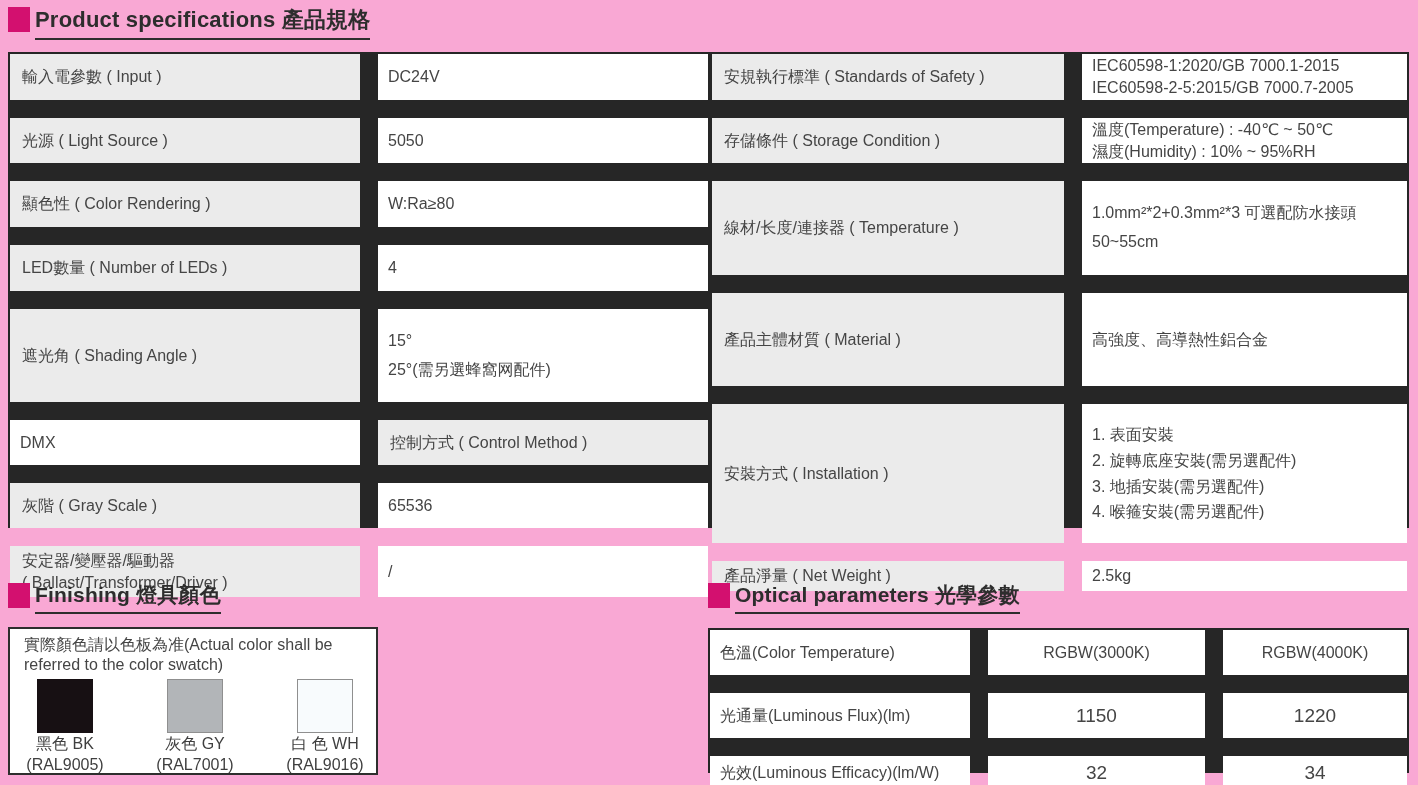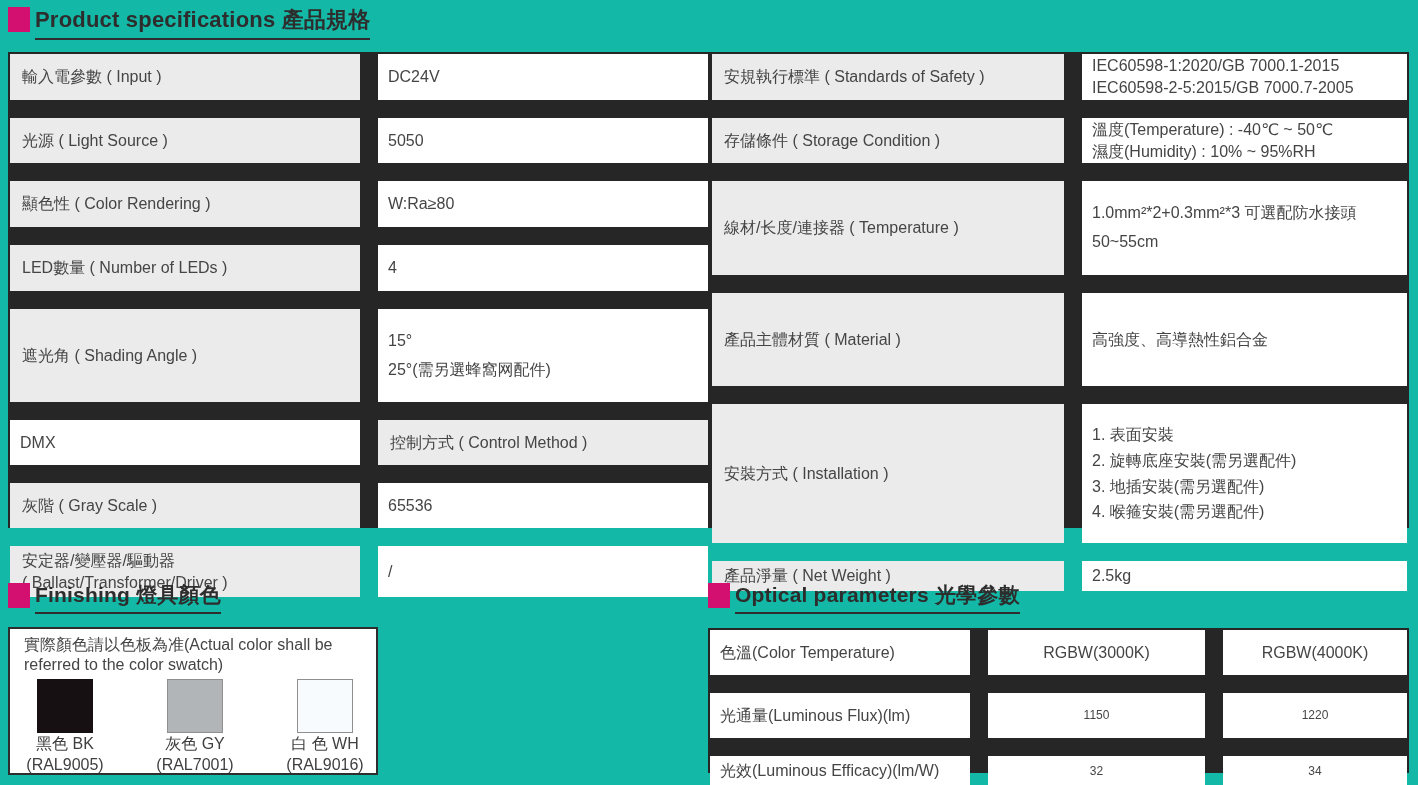--- a/index.html
+++ b/index.html
@@ -1,17 +1,17 @@
 <!DOCTYPE html>
 <html><head>
 <meta charset="utf-8">
 <style>
   * { margin:0; padding:0; box-sizing:border-box; }
   body { background:#ffffff; font-family:"Liberation Sans","DejaVu Sans",sans-serif; }
-  .page { position:relative; width:1418px; height:785px; background:#14b8a6; overflow:hidden;text-decoration:underline; }
+  .page { position:relative; width:1418px; height:785px; background:#f9a8d4; overflow:hidden;text-decoration:underline; }
 
   
   .sec-title { position:absolute; display:flex; align-items:flex-start; gap:5px; font-weight:bold; color:#2d2d2d; }
   .sec-title .sq { width:22px; height:25px; flex:0 0 auto; margin-top:2px; }
   .sec-title .txt { font-size:22px; border-bottom:2px solid #2e2e2e; padding-bottom:3px; letter-spacing:.2px; }
   .sec-title.sub .txt { font-size:21px; }
 
   
   .grid { position:absolute; display:grid; background:#262626; padding:2px; gap:18px; }
   .cell { background:#ffffff; display:flex; align-items:center; white-space:pre-line;
@@ -35,21 +35,21 @@
   .swatch-row { display:flex; margin-top:3px;gap:48px; }
   .swatch-col { flex:1; display:flex; flex-direction:column; align-items:center; }
   .swatch { width:56px; height:54px; }
   .swatch.bordered { border:1px solid #8f8f8f; }
   .swatch-label { margin-top:2px; font-size:16px; line-height:1.18; text-align:center; color:#3f3f3f; }
 
   .optical { left:708px; top:628px; width:701px; height:145px;
              grid-template-columns:260px 217px 1fr;
              grid-template-rows:45px 45px auto; }
   .optical .cell { font-size:16px; }
-  .optical .num { font-size:12px; }
+  .optical .num { font-size:19px; }
 </style>
 </head>
 <body>
 
 <div class="page">
 
   <div class="sec-title" style="left:8px; top:5px;">
     <span class="sq" style="background: rgb(211, 16, 111);"></span>
     <span class="txt">Product specifications 產品規格</span>
   </div>

